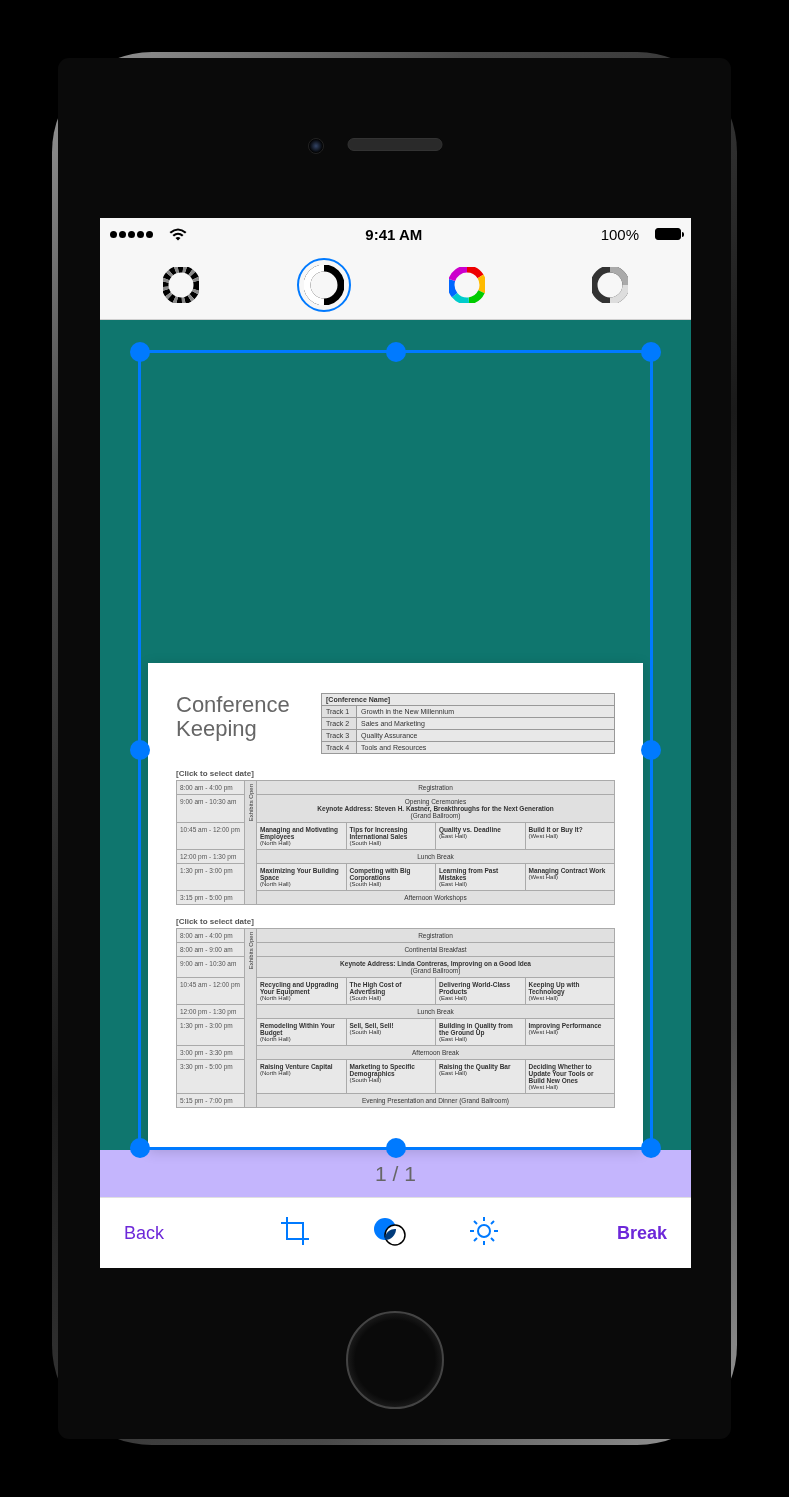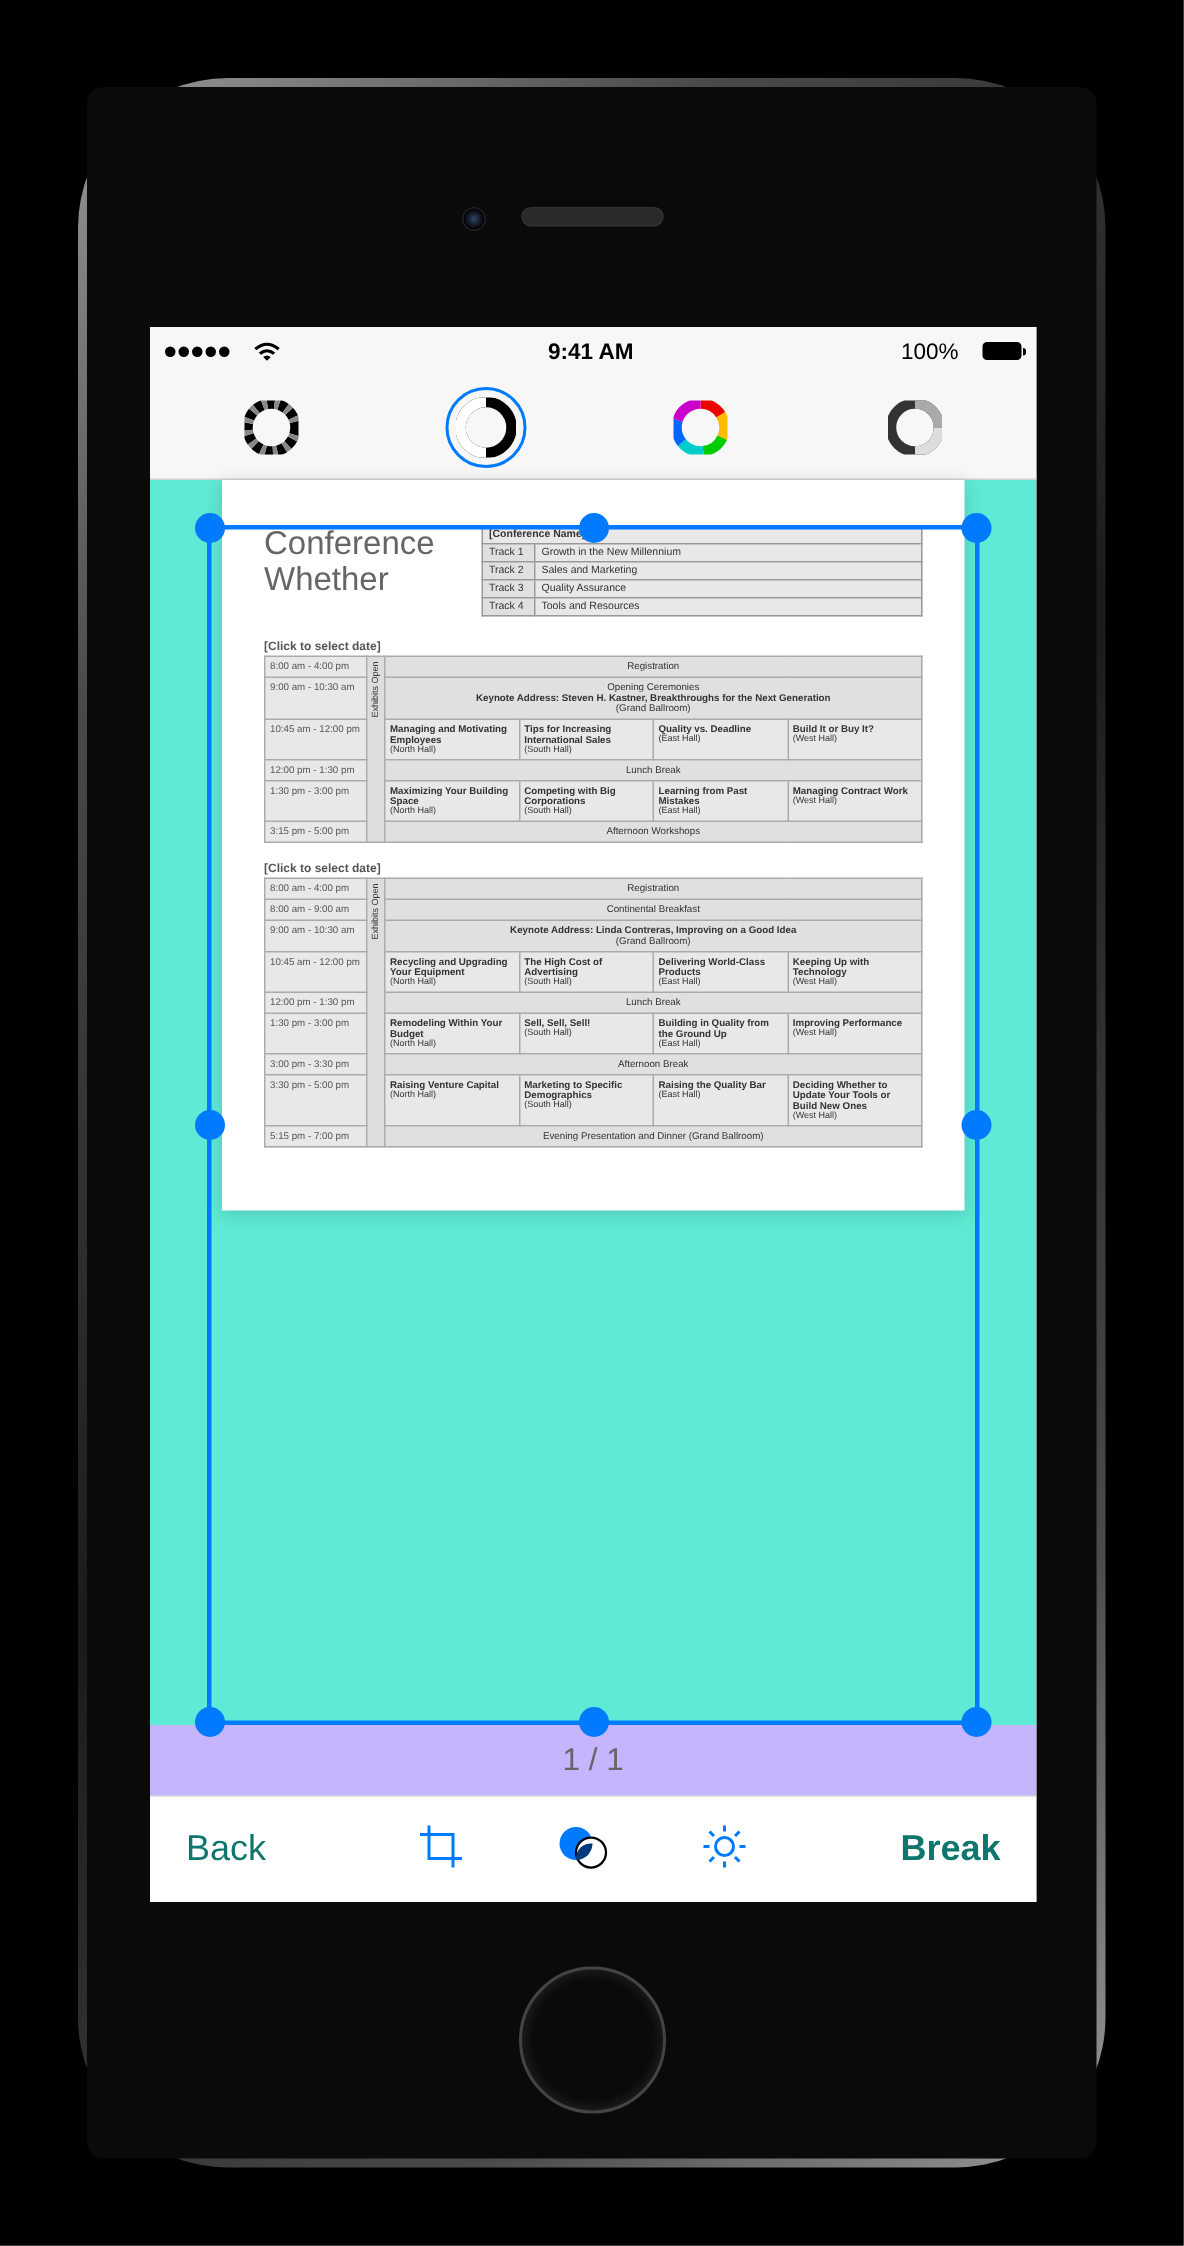--- a/index.html
+++ b/index.html
@@ -88,23 +88,23 @@
     justify-content: space-around;
     align-items: center;
     padding: 0 10px;
   }
   .filter-opt { width: 54px; height: 54px; display: flex; align-items: center; justify-content: center; border-radius: 50%; cursor: pointer; position: relative; }
   .filter-opt.selected { border: 2px solid #007AFF; }
   
   .canvas-area {
     position: relative;
     height: 830px;
-    background: #5eead4;
+    background: #0f766e;
     display: flex;
-    align-items: flex-start;
+    align-items: flex-end;
     justify-content: center;
   }
   
   .crop-frame {
     position: absolute;
     left: 38px; top: 30px;
     width: 515px; height: 800px;
     border: 3px solid #007AFF;
   }
   .handle {
@@ -161,22 +161,22 @@
   
   .bottom-bar {
     height: 70px;
     background: #fff;
     display: flex;
     align-items: center;
     justify-content: space-between;
     padding: 0 24px;
   }
   .bottom-bar .btn-text {
-    color: #0f766e;
-    font-size: 24px;
+    color: #6d28d9;
+    font-size: 18px;
     cursor: pointer;
   }
   .bottom-bar .btn-text.bold { font-weight: 600; }
   .bottom-icons { display: flex; gap: 60px; align-items: center; }
   .icon-btn { cursor: pointer; color: #007AFF; }
 </style>
 </head>
 <body>
 
 <div class="phone-bezel">
@@ -238,21 +238,21 @@
           </svg>
         </div>
       </div>
 
       <div class="canvas-area">
 
         <div class="document">
           <div class="doc-header">
             <div class="doc-title">
               <span>Conference</span><br>
-              <span>Whether</span>
+              <span>Keeping</span>
             </div>
             <table class="tracks-table">
               <tbody>
                   <tr>
                     <td class="th" colspan="2">[Conference Name]</td>
                   </tr>
               <tr>
                     <td class="tname">Track 1</td>
                     <td>Growth in the New Millennium</td>
                   </tr>

